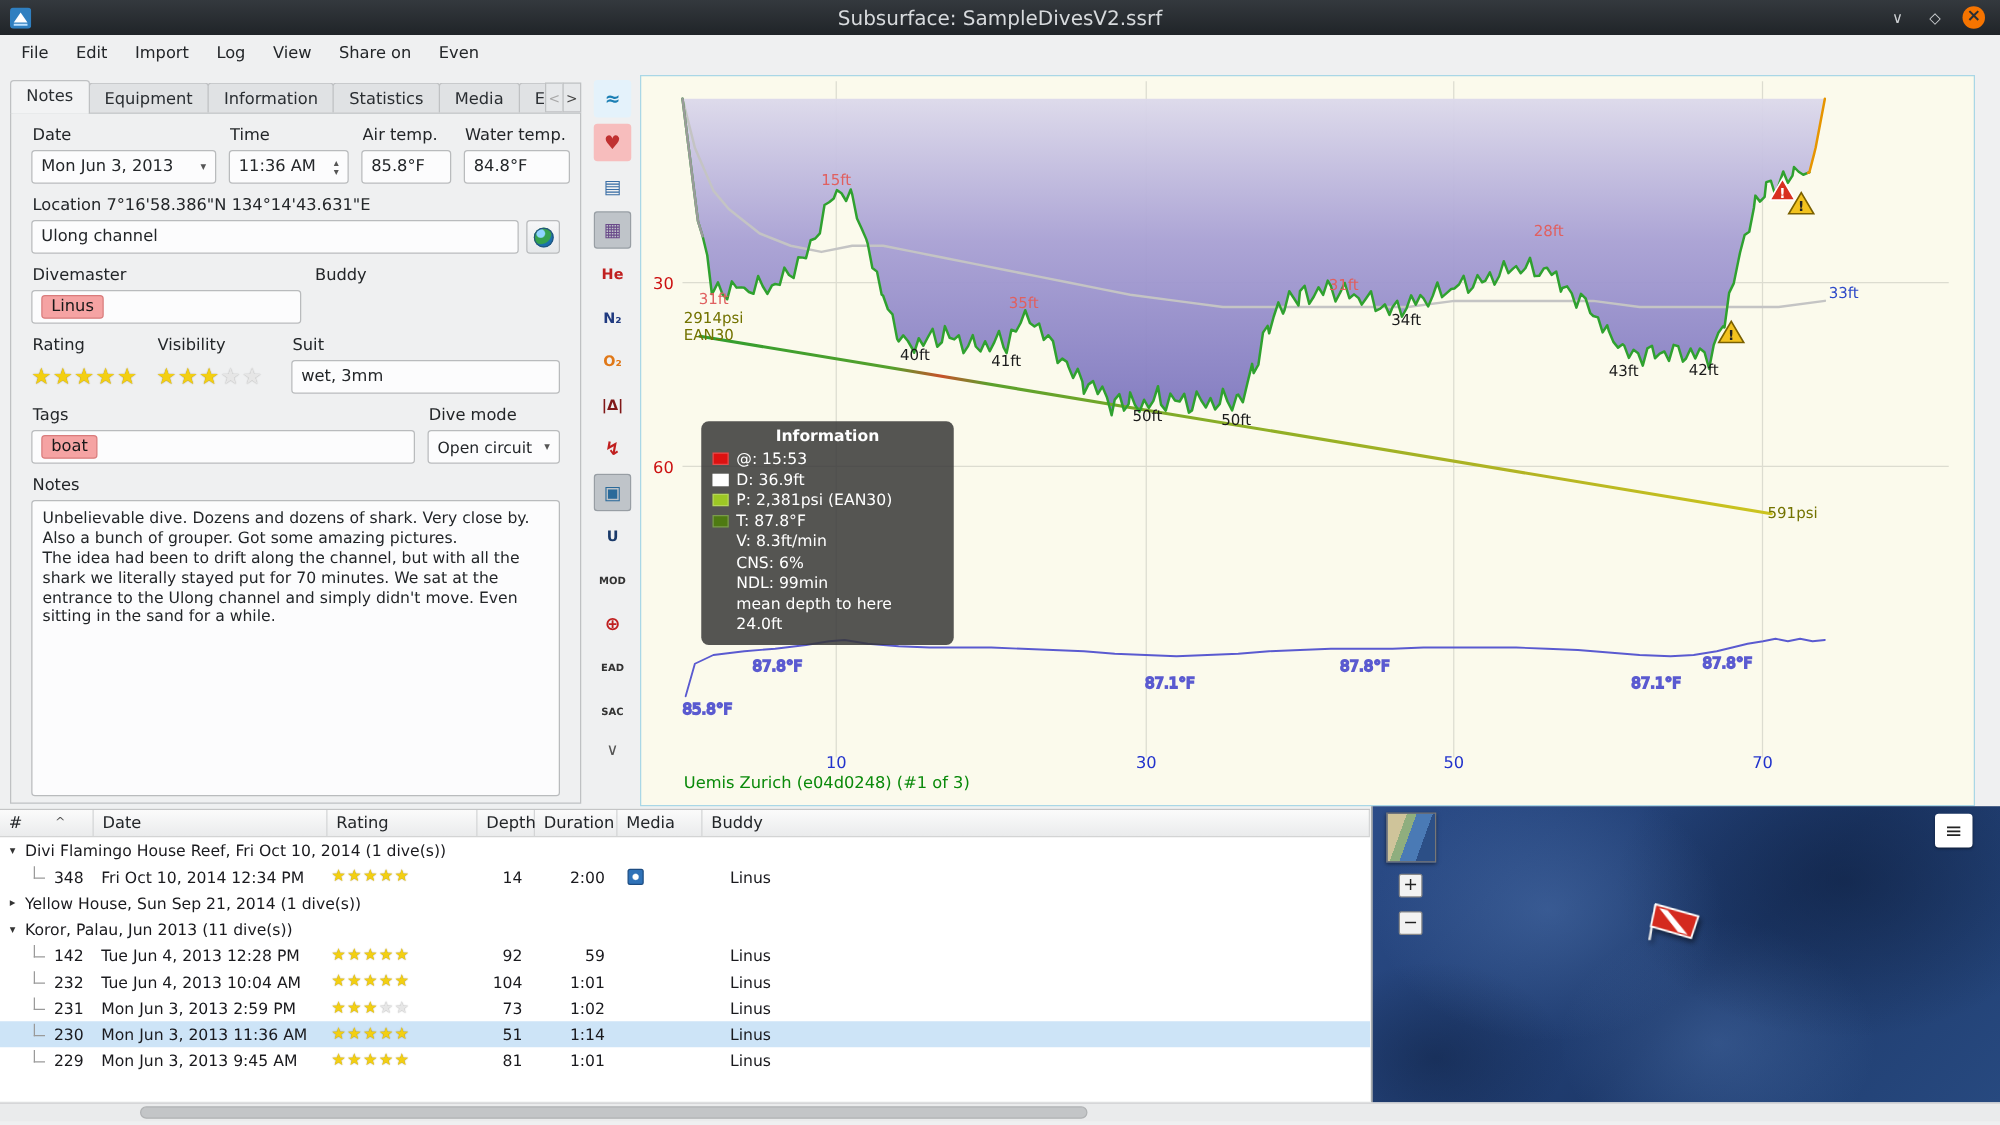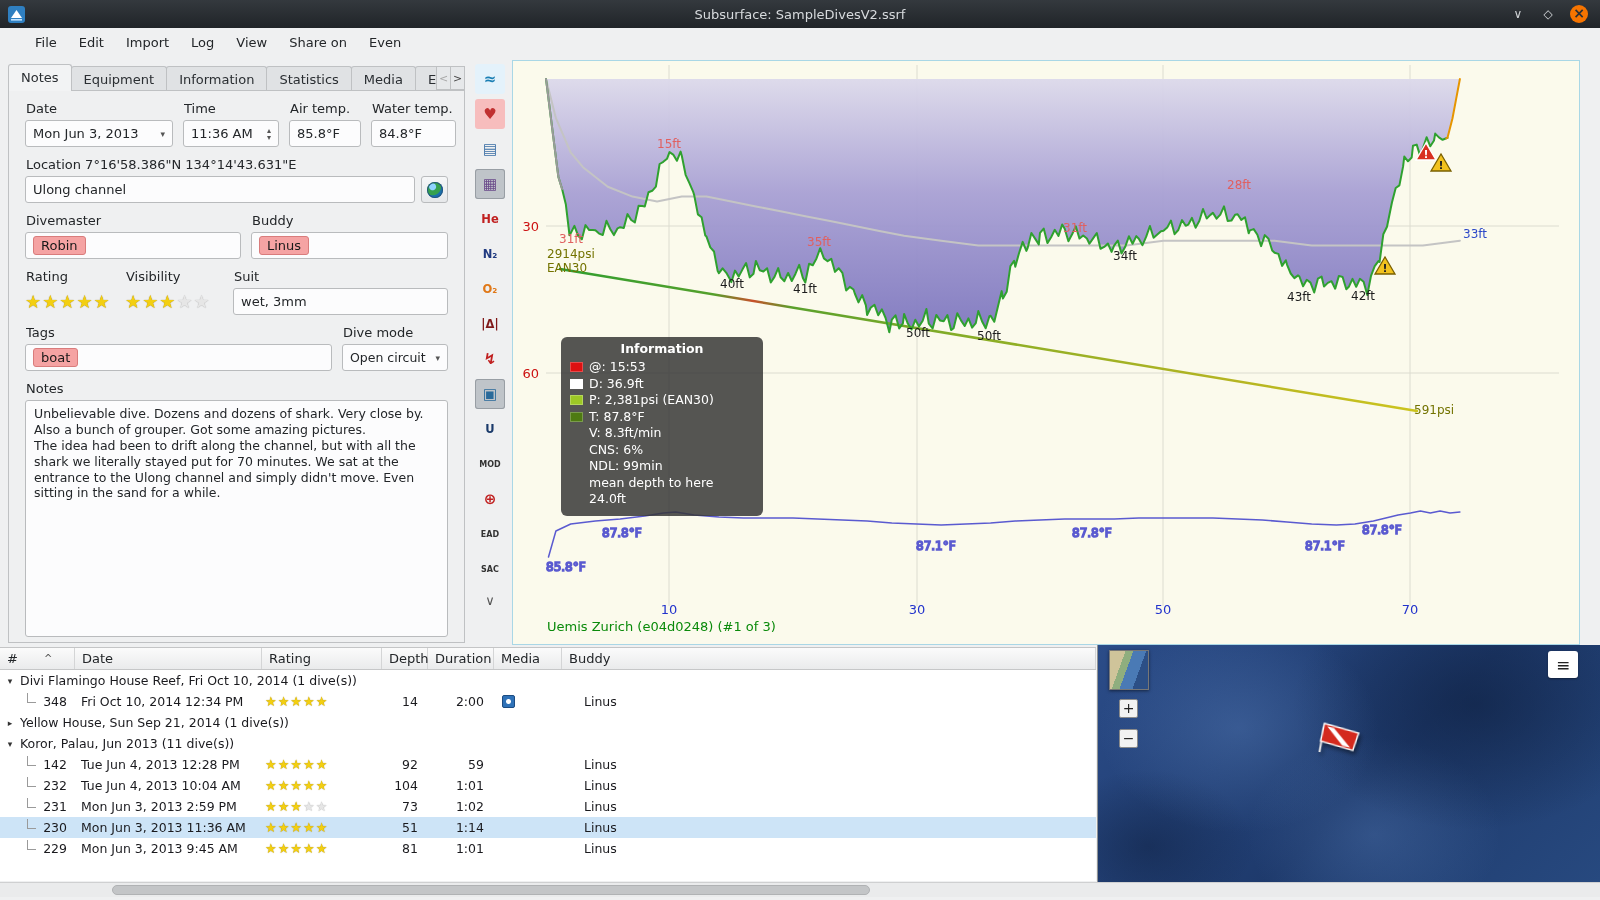--- a/index.html
+++ b/index.html
@@ -1,26 +1,26 @@
 <!DOCTYPE html>
 <html><head>
 <meta charset="utf-8">
 <style>
 *{box-sizing:border-box;margin:0;padding:0}
 html,body{width:1600px;height:900px}
 body{position:relative;background:#eff0f1;font-family:"DejaVu Sans","Liberation Sans",sans-serif;color:#232629;overflow:hidden;font-size:13px}
 
 .titlebar{position:absolute;left:0;top:0;width:1600px;height:28px;background:linear-gradient(#34393e,#202428);display:flex;align-items:center}
-.titlebar .title{position:absolute;left:0;right:0;text-align:center;font-size:13px;color:#d7dadd}
+.titlebar .title{position:absolute;left:0;right:0;text-align:center;font-size:16px;color:#d7dadd}
 .app-icon{margin-left:8px;z-index:2;display:flex}
 .win-controls{position:absolute;right:12px;display:flex;align-items:center;gap:14px;z-index:2}
 .wc{color:#cfd2d5;font-size:12px;width:16px;text-align:center}
 .wc.close{width:18px;height:18px;border-radius:50%;background:#f67400;color:#2b2f33;font-weight:bold;line-height:17px;font-size:14px}
 
-.menubar{position:absolute;top:28px;left:0;width:1600px;height:29px;display:flex;align-items:center;padding-left:24px}
+.menubar{position:absolute;top:28px;left:0;width:1600px;height:29px;display:flex;align-items:center;padding-left:6px}
 .menu-item{padding:4px 11px;font-size:13px;border-radius:3px;color:#232629}
 
 .left-panel{position:absolute;left:8px;top:64px;width:457px;height:579px}
 .tabbar{height:27px;position:relative}
 .tabstrip{display:flex;align-items:flex-end;height:27px}
 .tab{padding:5px 12px 4px;font-size:13px;background:#e0e2e4;border:1px solid #bfc1c3;border-bottom:none;margin-right:-1px;border-radius:3px 3px 0 0;color:#2a2e32;white-space:nowrap}
 .tab.active{background:#f2f3f4;z-index:3;position:relative;padding-bottom:6px}
 .tab-scroll{position:absolute;right:0;bottom:1px;display:flex;z-index:3}
 .tsbtn{width:15px;height:24px;border:1px solid #bfc1c3;background:#e6e8ea;font-size:11px;display:flex;align-items:center;justify-content:center;color:#444;margin-left:-1px}
 .tsbtn.disabled{color:#a8a8a8}
@@ -196,23 +196,20 @@
         <div class="gbtn">
             <span class="globe"></span>
           </div>
       </div>
 
       <div class="grid r3 lbl">
         <div class="flabel">Divemaster</div>
         <div class="flabel">Buddy</div>
       </div>
       <div class="grid r3">
-        <div class="field">
-            <span class="chip">Robin</span>
-          </div>
         <div class="field">
             <span class="chip">Linus</span>
           </div>
       </div>
 
       <div class="grid r4 lbl">
         <div class="flabel">Rating</div>
         <div class="flabel">Visibility</div>
         <div class="flabel">Suit</div>
       </div>

